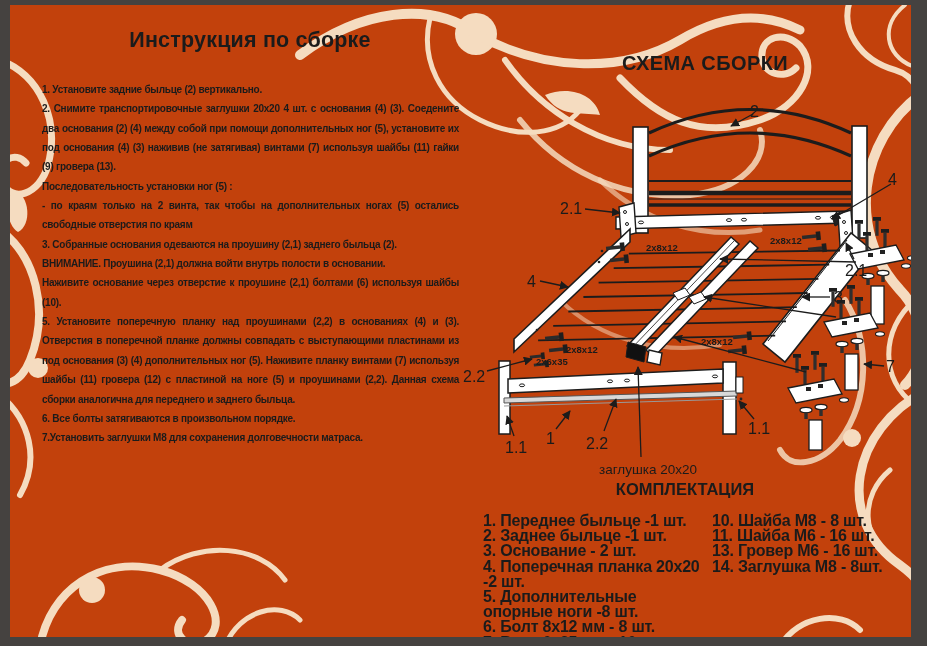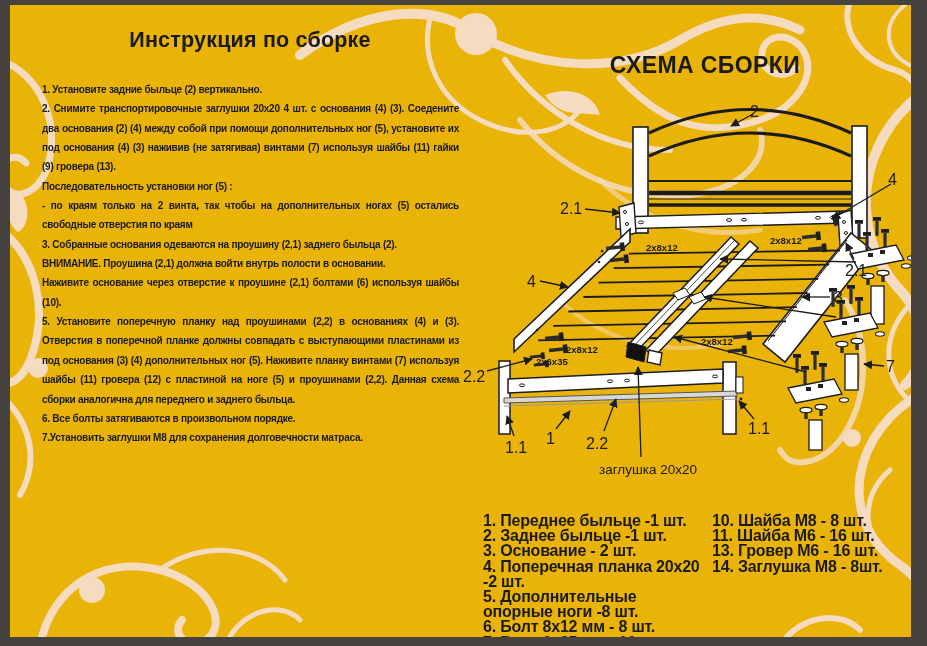--- a/index.html
+++ b/index.html
@@ -1,33 +1,33 @@
 <!DOCTYPE html>
 <html><head>
 <meta charset="utf-8">
 <style>
   html,body{margin:0;padding:0;background:#9a9a9a;}
   .sheet{
-    position:relative;width:927px;height:646px;background:#eab308;overflow:hidden;
+    position:relative;width:927px;height:646px;background:#c2410c;overflow:hidden;
     font-family:"Liberation Sans","DejaVu Sans",sans-serif;color:#1b1b1b;
   }
   .abs{position:absolute;left:0;top:0;}
   svg text{font-family:"Liberation Sans","DejaVu Sans",sans-serif;fill:#1b1b1b;}
   .bd{position:absolute;background:#454240;z-index:30;}
   .bd-top{left:0;top:0;width:927px;height:5px;}
   .bd-left{left:0;top:0;width:10px;height:646px;}
   .bd-right{right:0;top:0;width:16px;height:646px;}
   .bd-bottom{left:0;bottom:0;width:927px;height:9px;}
   .page-title{position:absolute;left:42px;top:28px;width:416px;margin:0;text-align:center;
     font-size:21.5px;font-weight:700;letter-spacing:.2px;z-index:10;}
   .steps{position:absolute;left:42px;top:80px;width:417px;font-size:10px;font-weight:700;
     line-height:19.35px;letter-spacing:-0.25px;z-index:10;}
   .steps p{margin:0;text-align:justify;}
   .schema-title{position:absolute;left:555px;top:52px;width:300px;margin:0;text-align:center;
-    font-size:23px;font-weight:700;letter-spacing:.4px;z-index:10;}
+    font-size:20px;font-weight:700;letter-spacing:.4px;z-index:10;}
   .parts-title{position:absolute;left:565px;top:480px;width:240px;margin:0;text-align:center;
     font-size:16.5px;font-weight:700;z-index:10;}
   .parts-col{position:absolute;top:513px;font-size:16px;font-weight:700;line-height:15.2px;
     letter-spacing:-0.2px;z-index:10;}
   .parts-col.left{left:483px;width:224px;}
   .parts-col.right{left:712px;width:206px;}
   .bg{z-index:1;}
   .diagram{z-index:5;}
 </style>
 </head>
@@ -83,20 +83,21 @@
     <p>- по краям только на 2 винта, так чтобы на дополнительных ногах (5) остались свободные отверстия по краям</p>
     <p>3. Собранные основания одеваются на проушину (2,1) заднего быльца (2).</p>
     <p>ВНИМАНИЕ. Проушина (2,1) должна войти внутрь полости в основании.</p>
     <p>Наживите основание через отверстие к проушине (2,1) болтами (6) используя шайбы (10).</p>
     <p>5. Установите поперечную планку над проушинами (2,2) в основаниях (4) и (3). Отверстия в поперечной планке должны совпадать с выступающими пластинами из под основания (3) (4) дополнительных ног (5). Наживите планку винтами (7) используя шайбы (11) гровера (12) с пластиной на ноге (5) и проушинами (2,2). Данная схема сборки аналогична для переднего и заднего быльца.</p>
     <p>6. Все болты затягиваются в произвольном порядке.</p>
     <p>7.Установить заглушки М8 для сохранения долговечности матраса.</p>
   </div>
 
   <h2 class="schema-title">СХЕМА СБОРКИ</h2>
+  <h3 class="parts-title">КОМПЛЕКТАЦИЯ</h3>
 
   <div class="parts-col left">
     <div>1. Переднее быльце -1 шт.</div>
     <div>2. Заднее быльце -1 шт.</div>
     <div>3. Основание - 2 шт.</div>
     <div>4. Поперечная планка 20х20 -2 шт.</div>
     <div>5. Дополнительные опорные ноги -8 шт.</div>
     <div>6. Болт 8х12 мм - 8 шт.</div>
     <div>7. Винт 6х35 мм - 16 шт.</div>
   </div>

